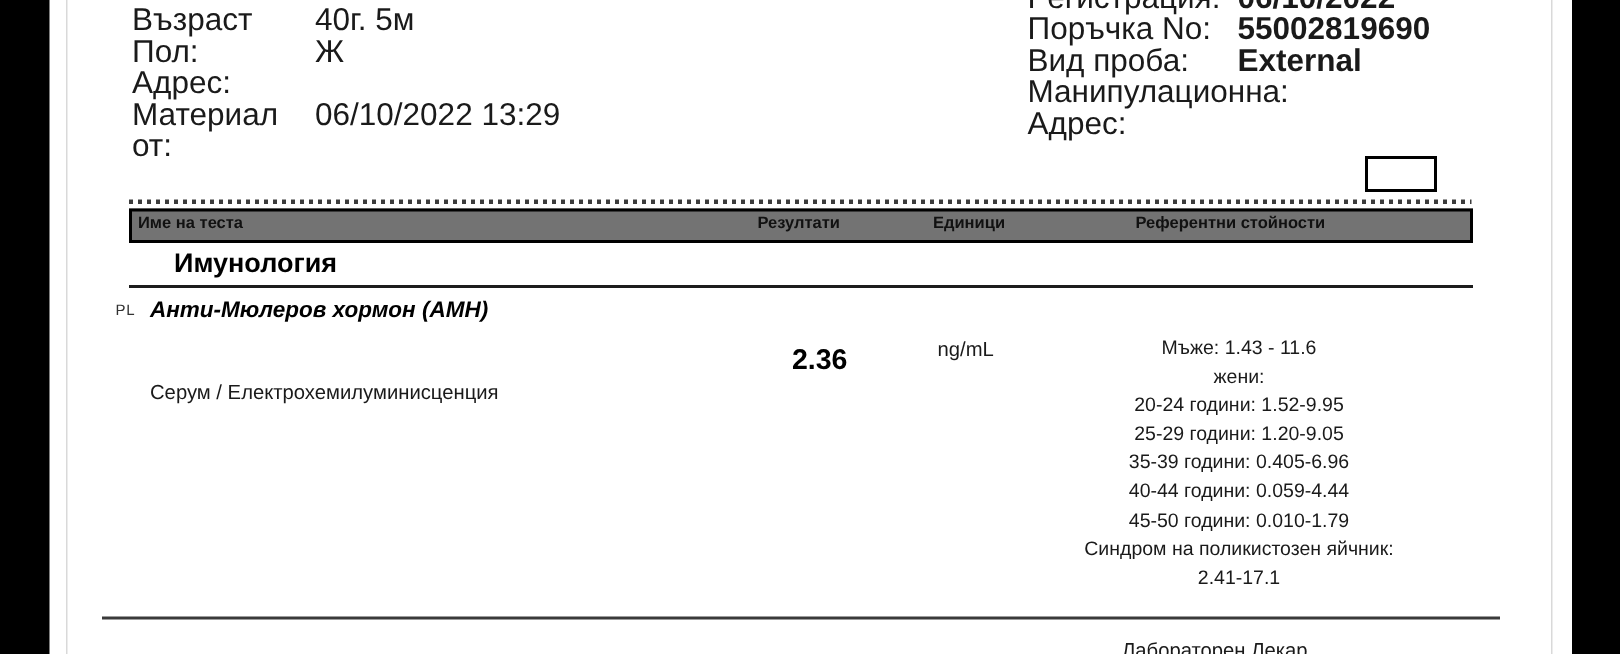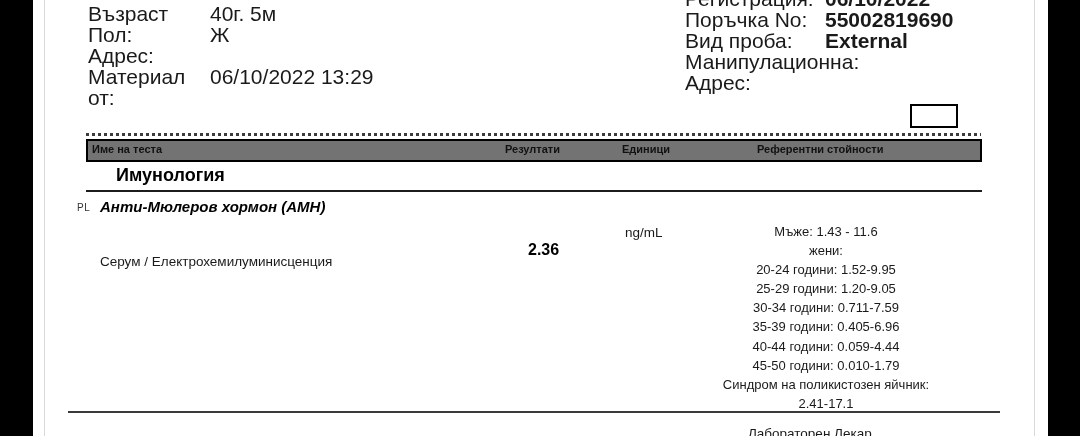--- a/index.html
+++ b/index.html
@@ -75,22 +75,22 @@
   .test-name {
     position: absolute; left: 100px; top: 198px;
     font-size: 15px; font-weight: bold; color: #000; font-style: italic;
   }
   .test-method {
     position: absolute; left: 100px; top: 226px;
     font-size: 13.5px;
     margin-top: 28px;
   }
   .test-result {
-    position: absolute; left: 528px; top: 241px;
-    font-size: 16px; font-weight: bold; color: #000;
+    position: absolute; left: 528px; top: 230px;
+    font-size: 19px; font-weight: bold; color: #000;
   }
   .test-units {
     position: absolute; left: 625px; top: 225px;
     font-size: 13.5px;
   }
 
   .ref-block {
     position: absolute; left: 690px; top: 222px;
     width: 272px;
     font-size: 13px; line-height: 19.1px;
@@ -176,21 +176,20 @@
   <div class="test-name">Анти-Мюлеров хормон (АМН)</div>
   <div class="test-method">Серум / Електрохемилуминисценция</div>
   <div class="test-result">2.36</div>
   <div class="test-units">ng/mL</div>
 
   <div class="ref-block">
     <div>Мъже: 1.43 - 11.6</div>
     <div>жени:</div>
     <div>20-24 години: 1.52-9.95</div>
     <div>25-29 години: 1.20-9.05</div>
-    <div>30-34 години: 0.711-7.59</div>
     <div>35-39 години: 0.405-6.96</div>
     <div>40-44 години: 0.059-4.44</div>
     <div>45-50 години: 0.010-1.79</div>
     <div>Синдром на поликистозен яйчник:</div>
     <div>2.41-17.1</div>
   </div>
 
   <div class="bottom-rule"></div>
   <div class="footer-sign">Лабораторен Лекар</div>
 

